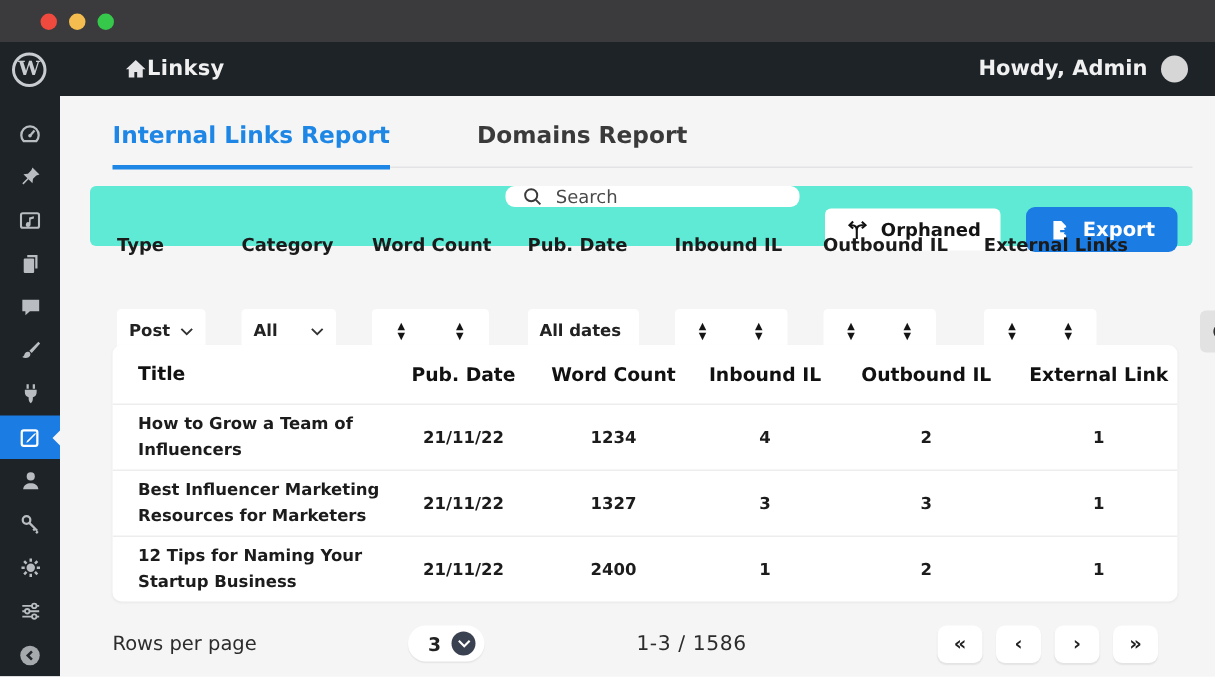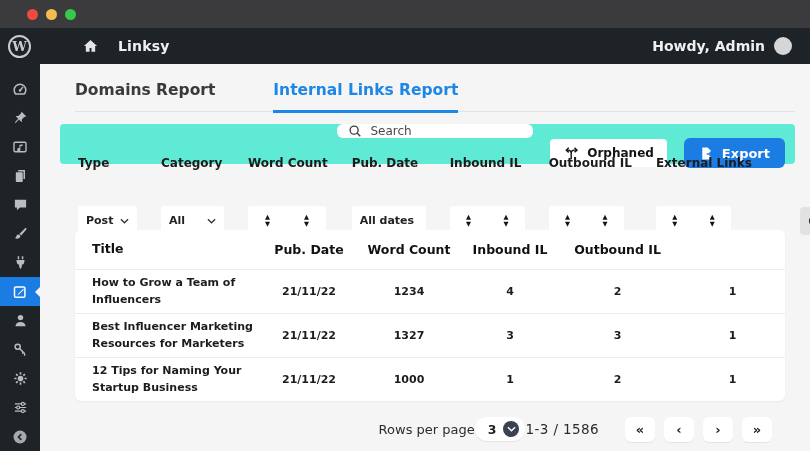--- a/index.html
+++ b/index.html
@@ -6,21 +6,21 @@
   body { margin: 0; background: #fff; font-family: "DejaVu Sans", "Liberation Sans", sans-serif; }
   .stage { position: relative; width: 810px; height: 451px; overflow: hidden; background: #f5f5f6; }
 
   
   .titlebar { position: absolute; top: 0; left: 0; right: 0; height: 28px; background: #3b3b3d; display: flex; align-items: center; padding-left: 27px; gap: 8px; }
   .dot { width: 11px; height: 11px; border-radius: 50%; }
 
   
   .adminbar { position: absolute; top: 28px; left: 0; right: 0; height: 36px; background: #1d2327; display: flex; align-items: center; color: #f0f0f1; }
   .wp-logo { margin-left: 8px; width: 23px; height: 23px; border: 2px solid #c9cdd1; border-radius: 50%; display: flex; align-items: center; justify-content: center; color: #c9cdd1; font-family: "DejaVu Serif", serif; font-weight: bold; font-size: 13px; }
-  .site { margin-left: 52px; display: flex; align-items: center; gap: 20px; font-size: 14px; font-weight: bold; letter-spacing: .2px; }
+  .site { margin-left: 52px; display: flex; align-items: center; gap: 0; font-size: 14px; font-weight: bold; letter-spacing: .2px; }
   .howdy { margin-left: auto; display: flex; align-items: center; gap: 9px; padding-right: 18px; font-size: 14px; font-weight: bold; }
   .avatar { width: 18px; height: 18px; border-radius: 50%; background: #d6d6d6; }
 
   
   .sidebar { position: absolute; top: 64px; left: 0; bottom: 0; width: 40px; background: #1d2327; display: flex; flex-direction: column; padding-top: 10px; }
   .sb-item { height: 29px; display: flex; align-items: center; justify-content: center; position: relative; cursor: pointer; }
   .sb-item.active { background: var(--accent, #1b7ce3); }
   .sb-item.active::after { content: ""; position: absolute; right: 0; top: 50%; transform: translateY(-50%); border: 5px solid transparent; border-right-color: #f5f5f6; }
 
   
@@ -59,21 +59,21 @@
   .btn-refresh { width: 28px; height: 28px; border: 0; border-radius: 4px; background: #e2e2e3; display: flex; align-items: center; justify-content: center; cursor: pointer; }
 
   
   .table-card { position: absolute; left: 35px; right: 25px; top: 166px; background: #fff; border-radius: 6px; box-shadow: 0 1px 2px rgba(0,0,0,.05); overflow: hidden; }
   .trow { display: grid; grid-template-columns: 190px 88px 112px 90px 125px 1fr; align-items: center; min-height: 44px; border-top: 1px solid #ededee; font-size: 11px; font-weight: bold; color: #1c1c1c; }
   .trow.thead { border-top: 0; min-height: 39px; font-size: 12.5px; color: #111; }
   .cell { text-align: center; padding: 5px 2px; }
   .cell.title { text-align: left; padding-left: 17px; padding-right: 8px; line-height: 1.5; }
 
   
-  .pagination { position: absolute; left: 35px; right: 38px; bottom: 7px; height: 30px; display: flex; align-items: center; justify-content: flex-end; gap: 0; color: #2c2c2c; }
+  .pagination { position: absolute; left: 35px; right: 38px; bottom: 7px; height: 30px; display: flex; align-items: center; justify-content: space-between; gap: 0; color: #2c2c2c; }
   .pg-label { font-size: 13px; }
   .pg-pill { display: flex; align-items: center; gap: 7px; background: #fff; border: 0; border-radius: 999px; padding: 4px 6px 4px 13px; font-family: inherit; font-size: 12.5px; font-weight: bold; color: #222; cursor: pointer; box-shadow: 0 1px 1px rgba(0,0,0,.07); }
   .pg-pill .chev { width: 16px; height: 16px; border-radius: 50%; background: #3a4150; display: flex; align-items: center; justify-content: center; }
   .pg-range { font-size: 13.5px; letter-spacing: .4px; }
   .pgbtns { display: flex; gap: 9px; margin-left: 26px; }
   .pgbtn { width: 30px; height: 25px; background: #fff; border: 0; border-radius: 6px; display: flex; align-items: center; justify-content: center; font-family: "DejaVu Sans", sans-serif; font-size: 13px; font-weight: bold; color: #222; cursor: pointer; box-shadow: 0 1px 1px rgba(0,0,0,.07); }
   svg { display: block; }
 </style>
 </head>
 <body>
@@ -208,22 +208,22 @@
             <circle cx="8" cy="8" r="6.5" fill="#a7aaad"></circle>
             <path d="m9.3 5.2-2.8 2.8 2.8 2.8" fill="none" stroke="#23282d" stroke-width="1.7"></path>
           </svg>
         </span>
       </div>
   </div>
 
   <div class="content">
 
     <div class="tabs">
+      <div class="tab active">Internal Links Report</div>
       <div class="tab">Domains Report</div>
-      <div class="tab active">Internal Links Report</div>
     </div>
 
     <div class="toolbar">
       <div class="search">
         <span>
           <svg width="14" height="14" viewBox="0 0 16 16">
               <circle cx="7" cy="7" r="4.6" fill="none" stroke="#3a3a3a" stroke-width="1.5"></circle>
               <path d="m10.6 10.6 3.4 3.4" stroke="#3a3a3a" stroke-width="1.5"></path>
             </svg>
         </span>
@@ -347,20 +347,21 @@
       </div>
     </div>
 
     <div class="table-card">
       <div class="trow thead" id="table-head">
           <div class="cell title">Title</div>
           <div class="cell">Pub. Date</div>
           <div class="cell">Word Count</div>
           <div class="cell">Inbound IL</div>
           <div class="cell">Outbound IL</div>
+          <div class="cell">External Link</div>
         </div>
       <div id="table-body">
           <div class="trow">
             <div class="cell title">How to Grow a Team of Influencers</div>
             <div class="cell">21/11/22</div>
             <div class="cell">1234</div>
             <div class="cell">4</div>
             <div class="cell">2</div>
             <div class="cell">1</div>
           </div>
@@ -368,21 +369,21 @@
             <div class="cell title">Best Influencer Marketing Resources for Marketers</div>
             <div class="cell">21/11/22</div>
             <div class="cell">1327</div>
             <div class="cell">3</div>
             <div class="cell">3</div>
             <div class="cell">1</div>
           </div>
           <div class="trow">
             <div class="cell title">12 Tips for Naming Your Startup Business</div>
             <div class="cell">21/11/22</div>
-            <div class="cell">1000</div>
+            <div class="cell">2400</div>
             <div class="cell">1</div>
             <div class="cell">2</div>
             <div class="cell">1</div>
           </div>
         </div>
     </div>
 
     <div class="pagination">
       <span class="pg-label">Rows per page</span>
       <button class="pg-pill">

